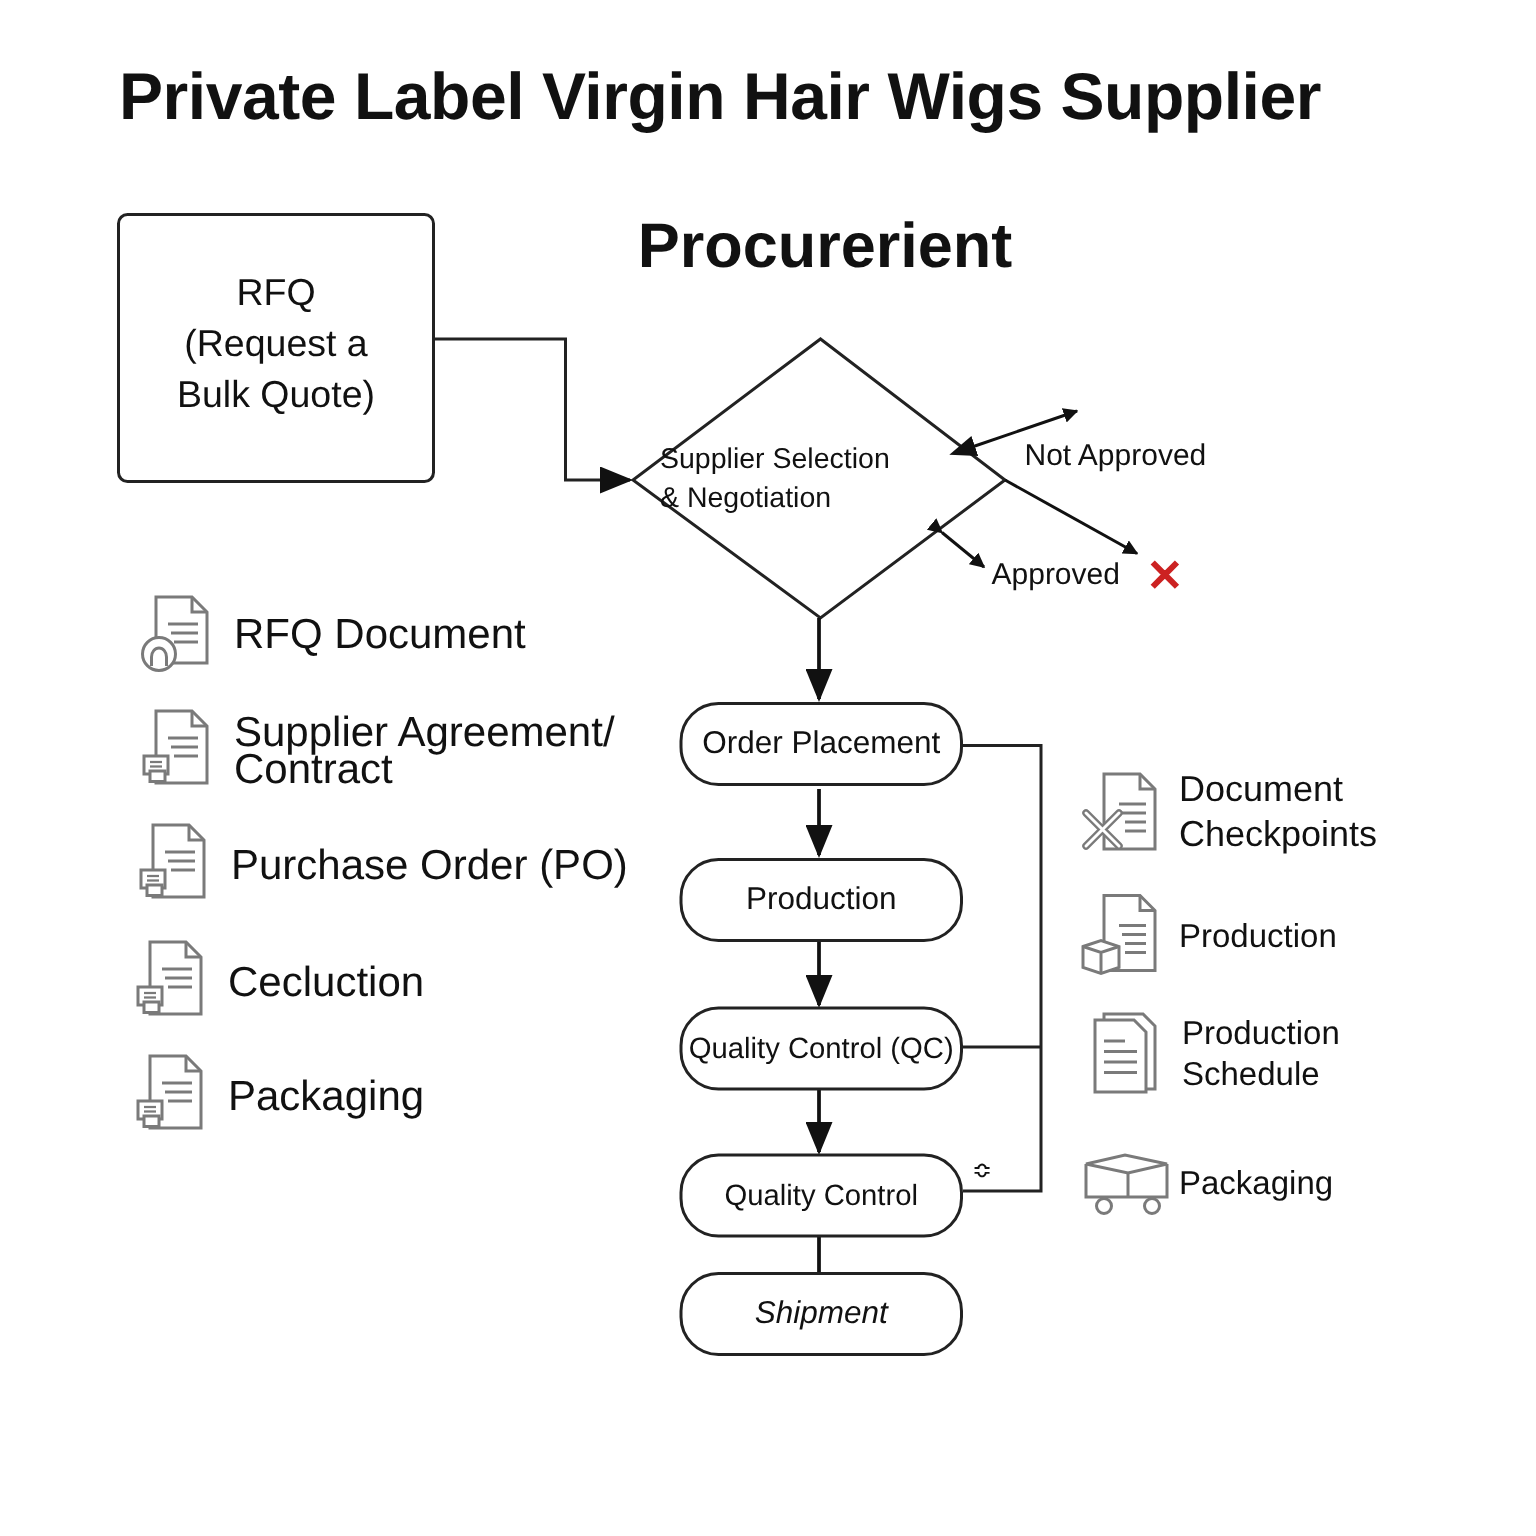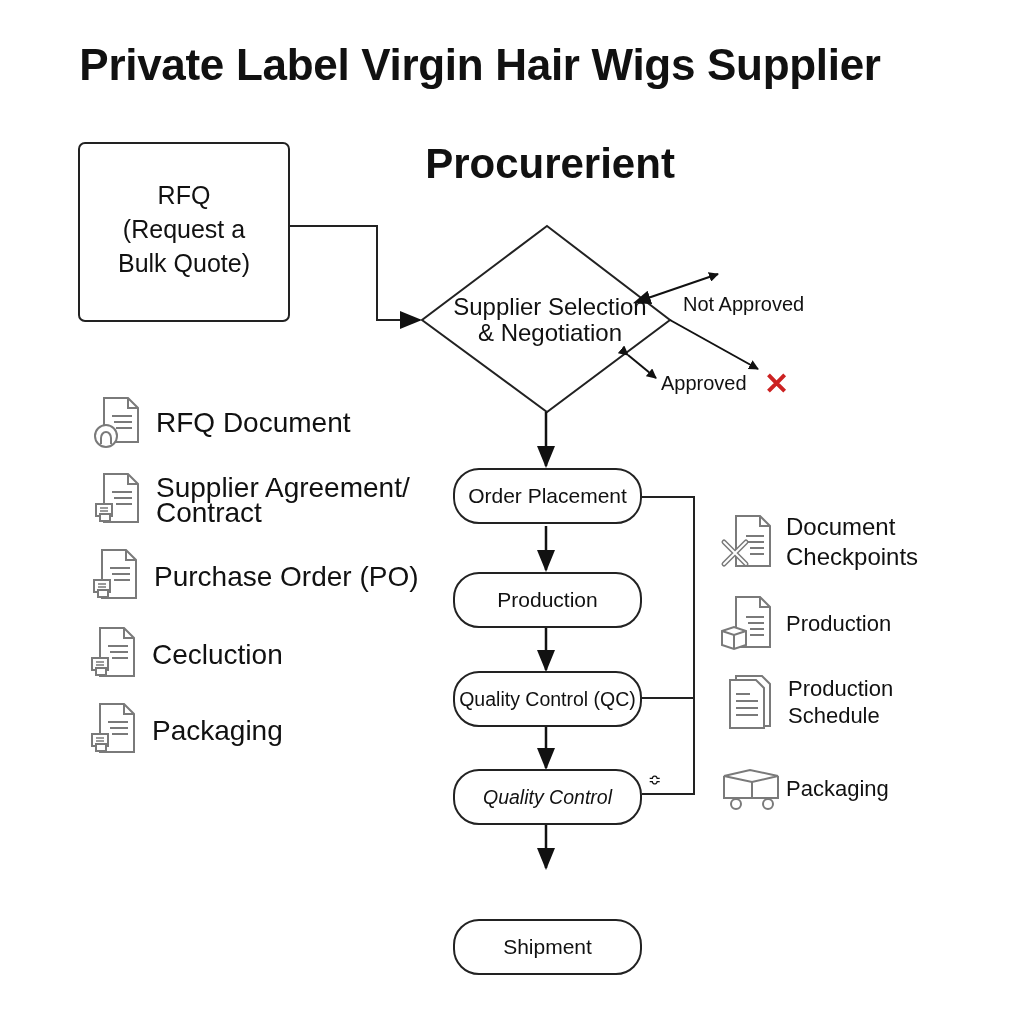--- a/index.html
+++ b/index.html
@@ -7,21 +7,21 @@
          font-family: "Liberation Sans", sans-serif; color: #111; }
   .abs { position: absolute; }
   .title { left: 0; width: 960px; top: 40px; text-align: center; font-size: 44px; font-weight: bold; letter-spacing: -0.3px; }
   .subtitle { left: 400px; width: 300px; top: 140px; text-align: center; font-size: 42px; font-weight: bold; }
   .box { position: absolute; border: 2px solid #222; border-radius: 7px; background: #fff;
          display: flex; align-items: center; justify-content: center; text-align: center; box-sizing: border-box; }
   .rfq-box { left: 78px; top: 142px; width: 212px; height: 180px; font-size: 25px; line-height: 34px; flex-direction: column; padding-bottom: 6px; }
   .step { left: 453px; width: 189px; height: 56px; font-size: 21px; border-radius: 26px; }
   .step.small { font-size: 19.5px; }
   svg.lines { position: absolute; left: 0; top: 0; width: 1024px; height: 1024px; }
-  .diamond-text { left: 440px; width: 220px; top: 294px; text-align: center; font-size: 24px; line-height: 26px; }
+  .diamond-text { left: 440px; width: 220px; top: 294px; text-align: left; font-size: 19px; line-height: 26px; }
   .lbl { font-size: 20px; }
   .x-mark { left: 764px; top: 366px; font-size: 30px; color: #cc2222; font-weight: bold; }
   .legend-item { position: absolute; display: flex; align-items: center; }
   .legend-item .ico { width: 60px; height: 60px; flex: 0 0 60px; }
   .legend-item .txt { font-size: 28px; line-height: 25px; margin-left: 6px; }
   .legend-right .txt { font-size: 22px; line-height: 27px; }
   .legend-right .txt.big { font-size: 24px; line-height: 30px; }
   .small-glyph { left: 648px; top: 770px; font-size: 16px; }
 </style>
 </head>
@@ -73,22 +73,22 @@
   <div>Supplier Selection</div>
   <div>&amp; Negotiation</div>
 </div>
 <div class="abs lbl" style="left:683px; top:293px;">Not Approved</div>
 <div class="abs lbl" style="left:661px; top:372px;">Approved</div>
 <div class="abs x-mark">✕</div>
 
 <div class="box step" style="top:468px;">Order Placement</div>
 <div class="box step" style="top:572px;">Production</div>
 <div class="box step small" style="top:671px;">Quality Control (QC)</div>
-<div class="box step small" style="top:769px;font-style:italic;">Quality Control</div>
-<div class="box step" style="top:919px;">Shipment</div>
+<div class="box step small" style="top:769px;">Quality Control</div>
+<div class="box step" style="top:848px;font-style:italic;">Shipment</div>
 <div class="abs small-glyph">≎</div>
 
 <div class="legend-item" style="left:90px; top:392px;">
   <svg class="ico" viewBox="0 0 60 60">
     <path d="M14,6 H38 L48,16 V50 H14 Z" fill="#fff" stroke="#7a7a7a" stroke-width="2"></path>
     <path d="M38,6 V16 H48" fill="none" stroke="#7a7a7a" stroke-width="2"></path>
     <line x1="22" y1="24" x2="42" y2="24" stroke="#7a7a7a" stroke-width="2"></line>
     <line x1="24" y1="30" x2="42" y2="30" stroke="#7a7a7a" stroke-width="2"></line>
     <line x1="26" y1="36" x2="42" y2="36" stroke="#7a7a7a" stroke-width="2"></line>
     <circle cx="16" cy="44" r="11" fill="#fff" stroke="#7a7a7a" stroke-width="2"></circle>

